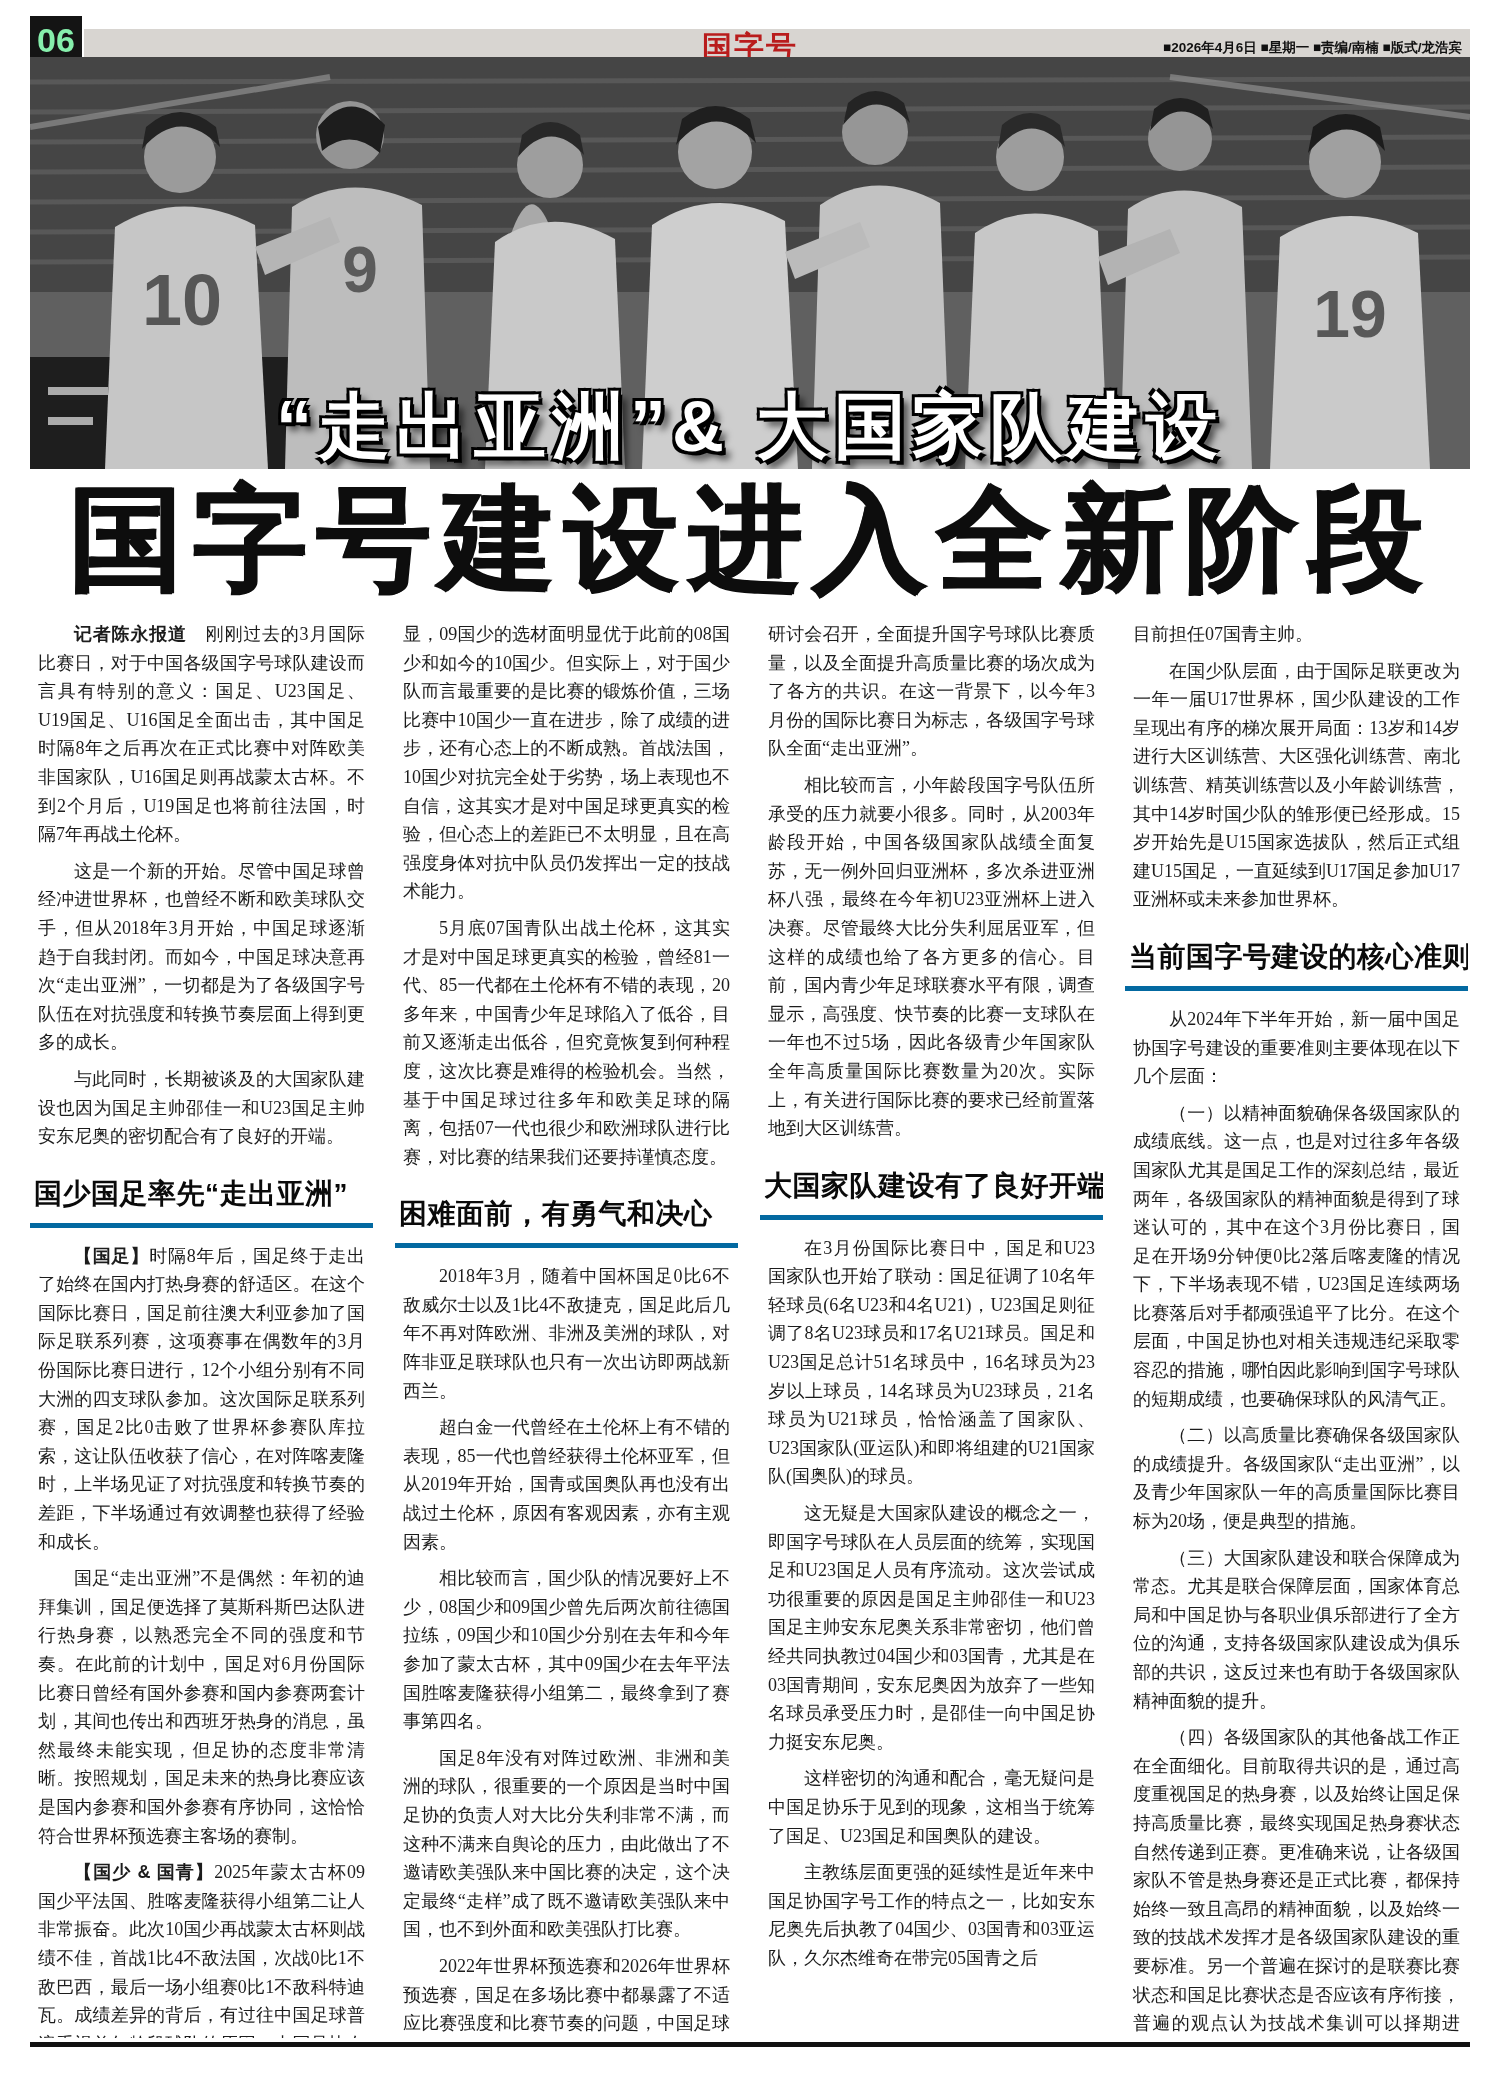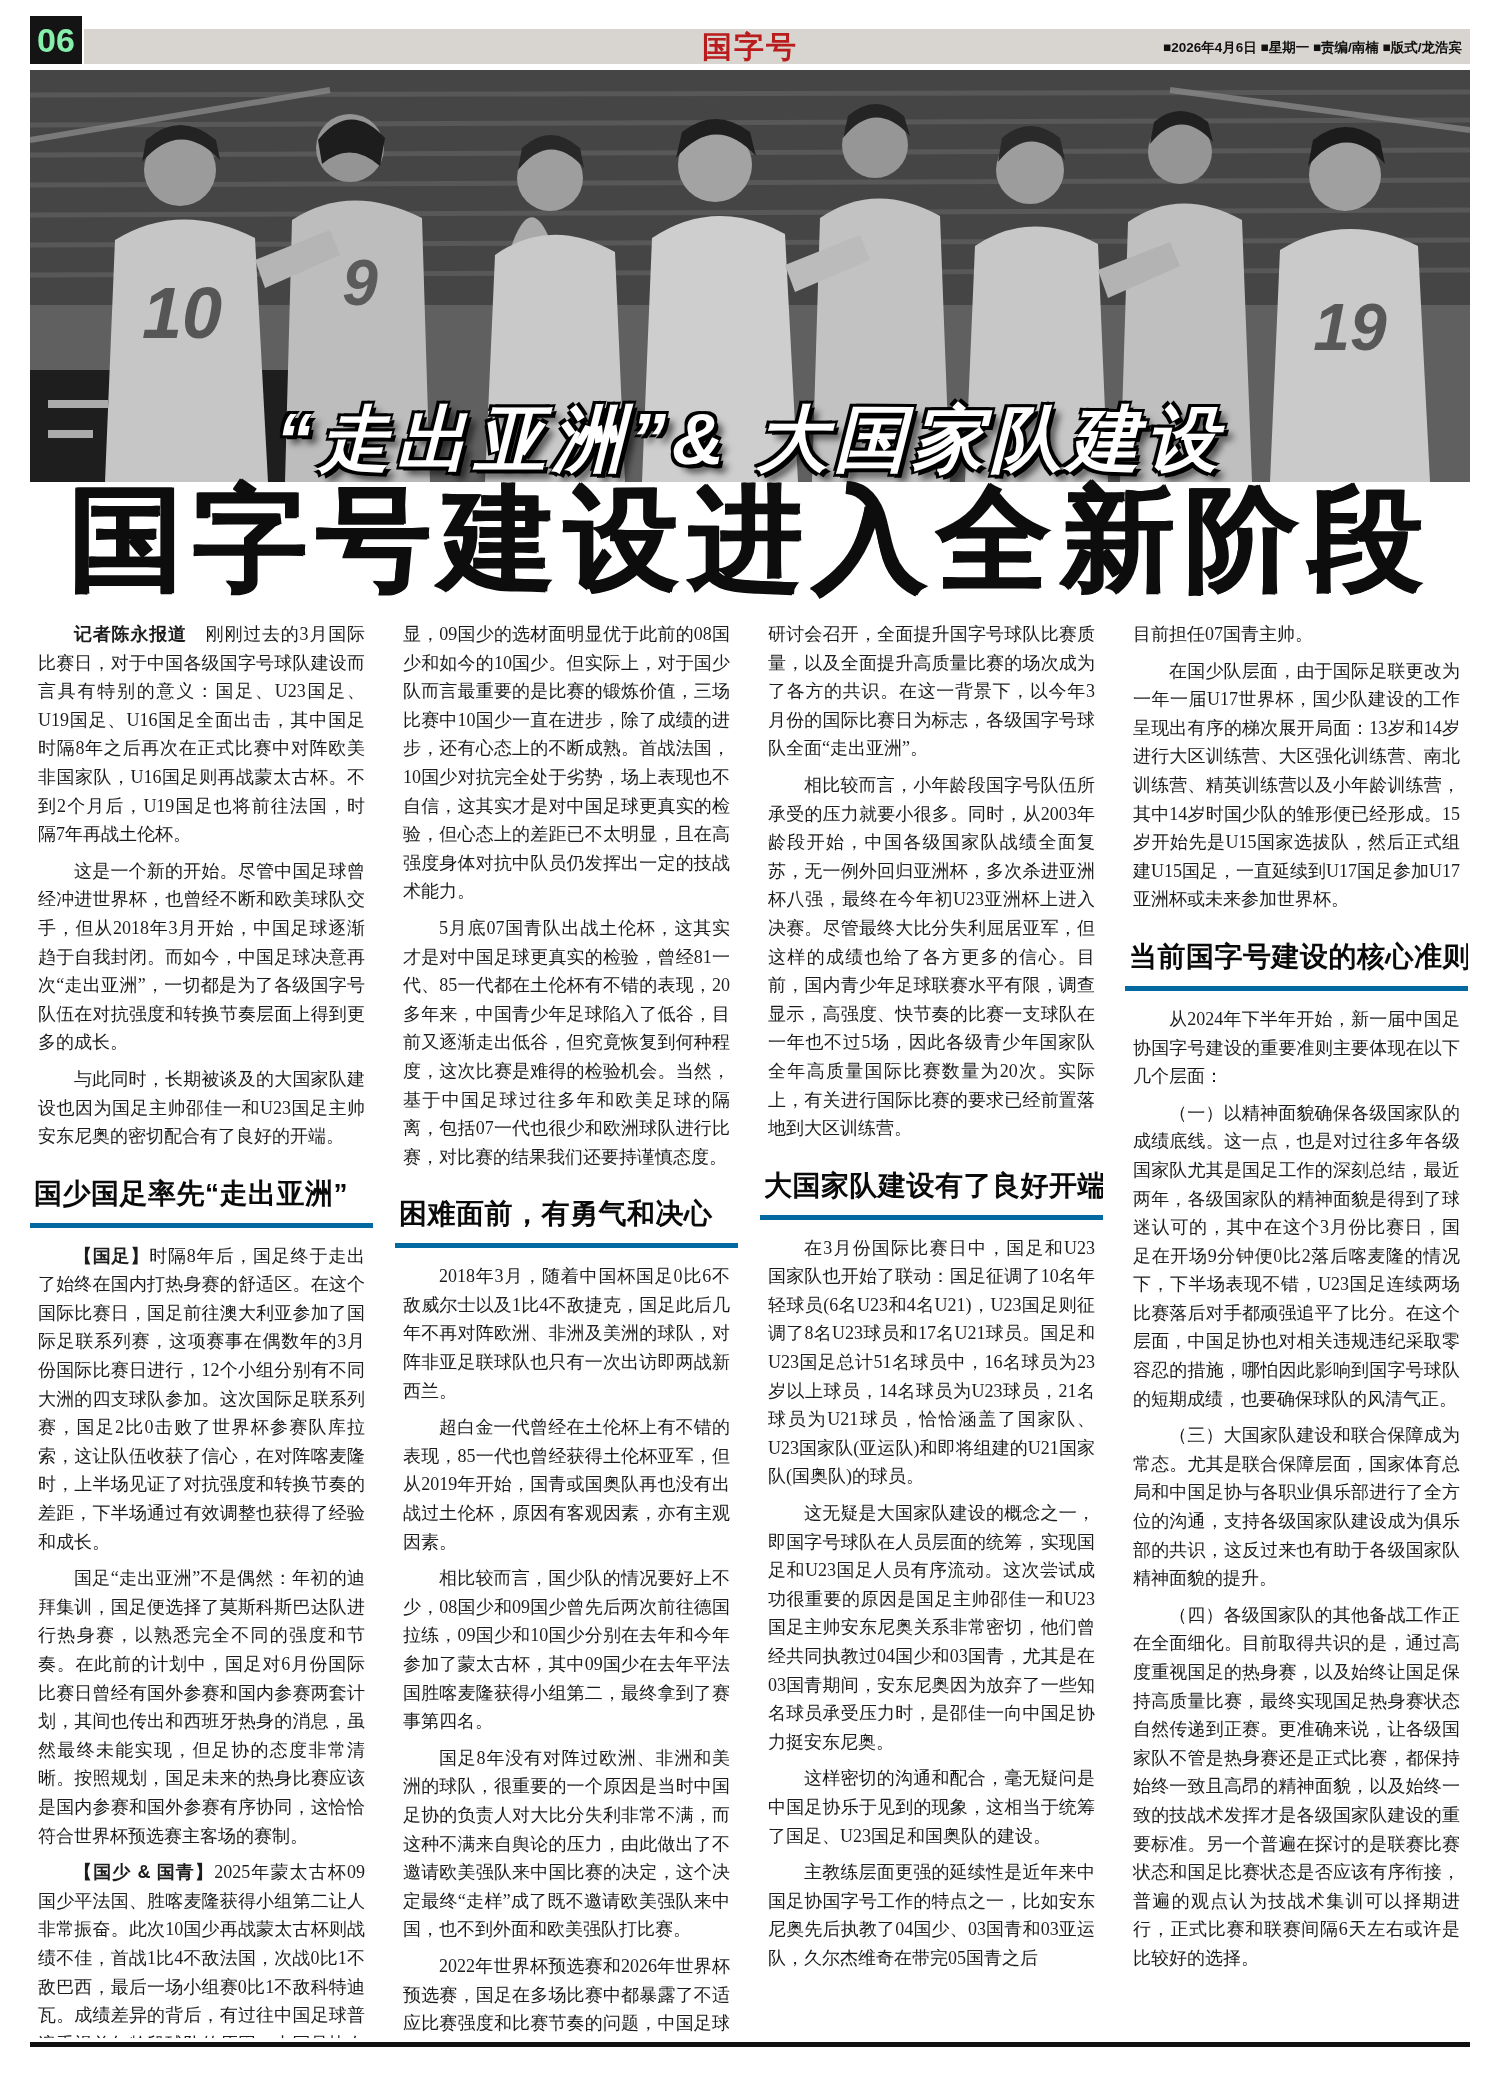--- a/index.html
+++ b/index.html
@@ -17,21 +17,21 @@
   .band{position:absolute;left:54px;right:0;top:13px;height:35px;background:#d8d5d1;}
   .band-title{
     position:absolute;left:0;right:0;top:13px;height:35px;line-height:35px;text-align:center;
     font-family:"Liberation Sans",sans-serif;font-weight:900;font-size:30px;color:#b91c1c;letter-spacing:2px;
   }
   .dateline{
     position:absolute;right:8px;top:13px;height:35px;line-height:37px;
     font-family:"Liberation Sans",sans-serif;font-weight:700;font-size:13.5px;color:#111;
   }
   
-  .hero{position:absolute;top:70px;left:30px;width:1440px;height:412px;background:#8b5cf6;overflow:hidden;font-style:italic;}
+  .hero{position:absolute;top:57px;left:30px;width:1440px;height:412px;background:#8b5cf6;overflow:hidden;}
   .hero svg{display:block;}
   .kicker{
     position:absolute;left:0;right:0;bottom:4px;text-align:center;
     font-family:"Liberation Sans",sans-serif;font-weight:900;font-size:72px;line-height:1.05;
     color:#ffffff;letter-spacing:6px;white-space:nowrap;
     text-shadow:-3px -3px 0 #000,3px -3px 0 #000,-3px 3px 0 #000,4px 4px 0 #000,8px 8px 7px rgba(0,0,0,.65);
   }
   
   .headline{
     position:absolute;top:486px;left:30px;width:1440px;text-align:center;
@@ -170,18 +170,19 @@
       <p class="para">这无疑是大国家队建设的概念之一，即国字号球队在人员层面的统筹，实现国足和U23国足人员有序流动。这次尝试成功很重要的原因是国足主帅邵佳一和U23国足主帅安东尼奥关系非常密切，他们曾经共同执教过04国少和03国青，尤其是在03国青期间，安东尼奥因为放弃了一些知名球员承受压力时，是邵佳一向中国足协力挺安东尼奥。</p>
       <p class="para">这样密切的沟通和配合，毫无疑问是中国足协乐于见到的现象，这相当于统筹了国足、U23国足和国奥队的建设。</p>
       <p class="para">主教练层面更强的延续性是近年来中国足协国字号工作的特点之一，比如安东尼奥先后执教了04国少、03国青和03亚运队，久尔杰维奇在带完05国青之后</p>
     </div>
   <div class="col">
       <p class="para cont">目前担任07国青主帅。</p>
       <p class="para">在国少队层面，由于国际足联更改为一年一届U17世界杯，国少队建设的工作呈现出有序的梯次展开局面：13岁和14岁进行大区训练营、大区强化训练营、南北训练营、精英训练营以及小年龄训练营，其中14岁时国少队的雏形便已经形成。15岁开始先是U15国家选拔队，然后正式组建U15国足，一直延续到U17国足参加U17亚洲杯或未来参加世界杯。</p>
       <div class="sec-h">当前国字号建设的核心准则</div>
       <p class="para">从2024年下半年开始，新一届中国足协国字号建设的重要准则主要体现在以下几个层面：</p>
       <p class="para">（一）以精神面貌确保各级国家队的成绩底线。这一点，也是对过往多年各级国家队尤其是国足工作的深刻总结，最近两年，各级国家队的精神面貌是得到了球迷认可的，其中在这个3月份比赛日，国足在开场9分钟便0比2落后喀麦隆的情况下，下半场表现不错，U23国足连续两场比赛落后对手都顽强追平了比分。在这个层面，中国足协也对相关违规违纪采取零容忍的措施，哪怕因此影响到国字号球队的短期成绩，也要确保球队的风清气正。</p>
+      <p class="para">（二）以高质量比赛确保各级国家队的成绩提升。各级国家队“走出亚洲”，以及青少年国家队一年的高质量国际比赛目标为20场，便是典型的措施。</p>
       <p class="para">（三）大国家队建设和联合保障成为常态。尤其是联合保障层面，国家体育总局和中国足协与各职业俱乐部进行了全方位的沟通，支持各级国家队建设成为俱乐部的共识，这反过来也有助于各级国家队精神面貌的提升。</p>
       <p class="para">（四）各级国家队的其他备战工作正在全面细化。目前取得共识的是，通过高度重视国足的热身赛，以及始终让国足保持高质量比赛，最终实现国足热身赛状态自然传递到正赛。更准确来说，让各级国家队不管是热身赛还是正式比赛，都保持始终一致且高昂的精神面貌，以及始终一致的技战术发挥才是各级国家队建设的重要标准。另一个普遍在探讨的是联赛比赛状态和国足比赛状态是否应该有序衔接，普遍的观点认为技战术集训可以择期进行，正式比赛和联赛间隔6天左右或许是比较好的选择。</p>
     </div>
 </div>
 
 <div class="bottom-rule"></div>
 
 </body></html>

